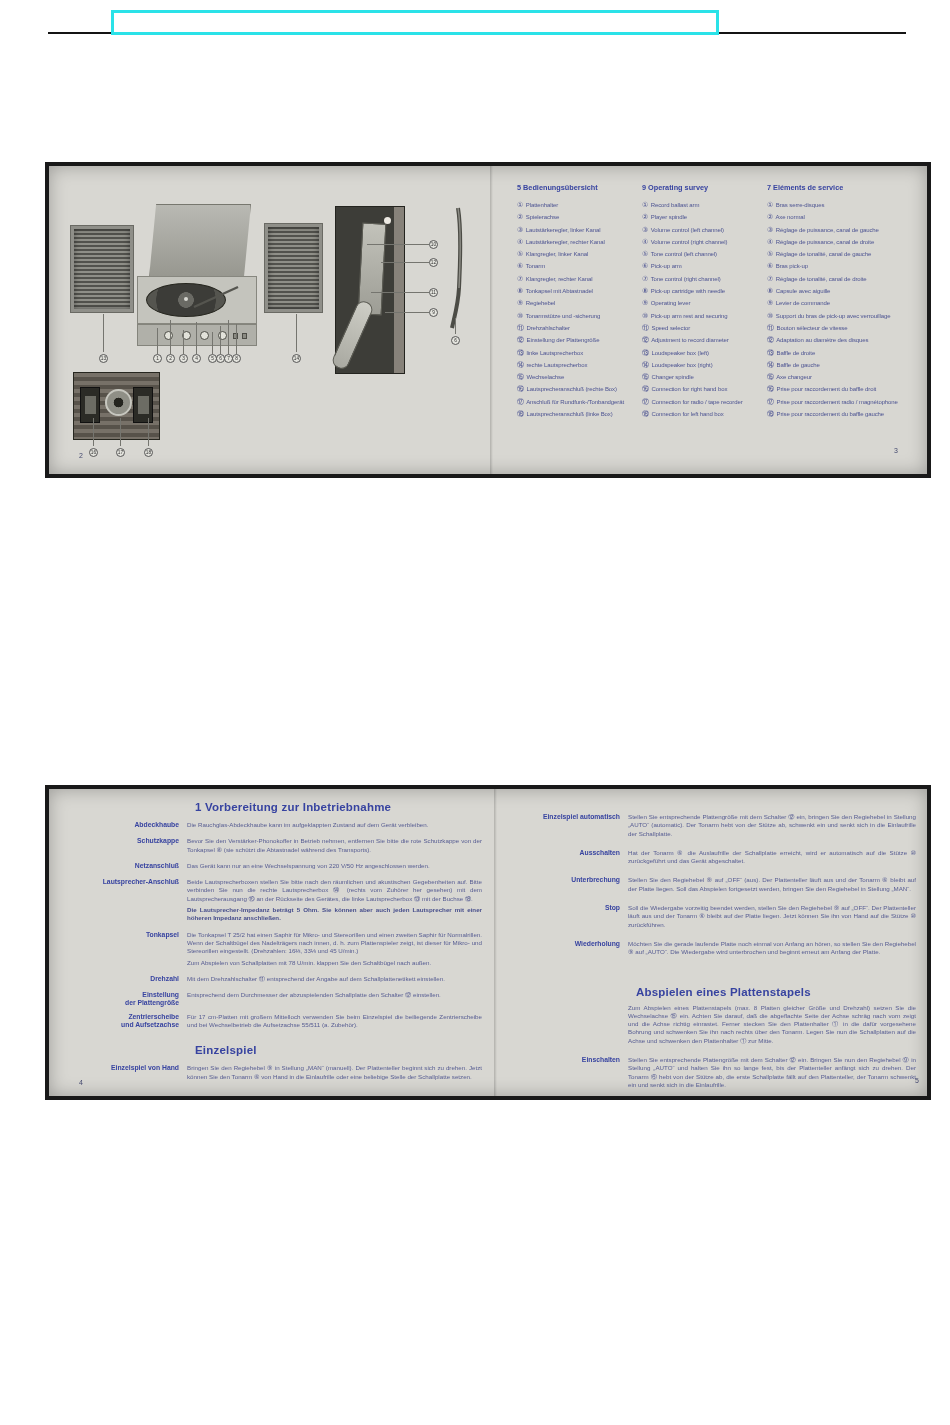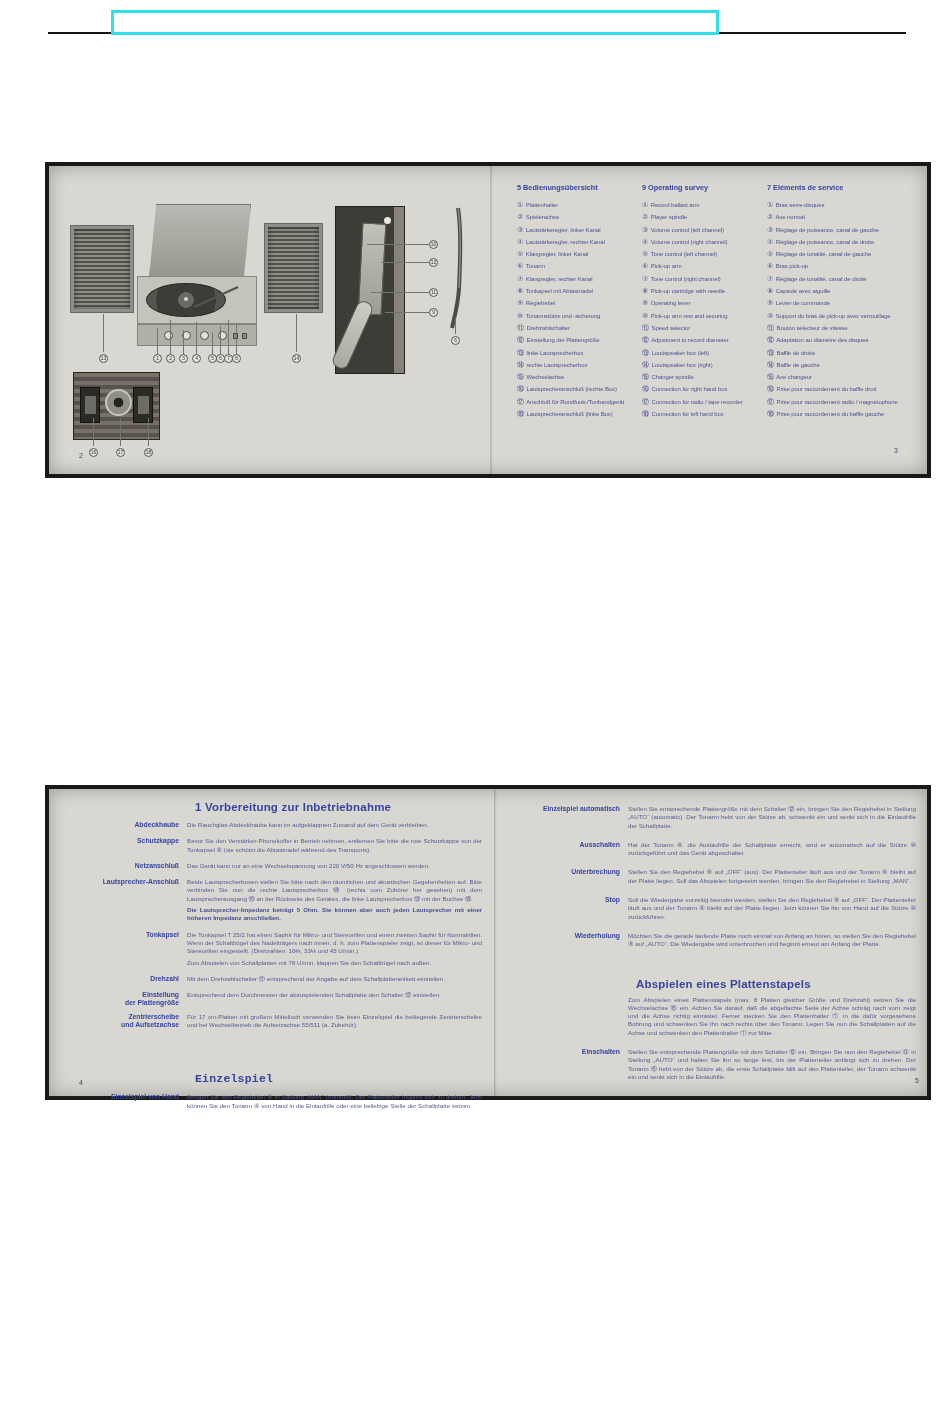--- a/index.html
+++ b/index.html
@@ -76,24 +76,24 @@
   .col0 { left:468px; width:122px; }
   .col1 { left:593px; width:122px; }
   .col2 { left:718px; width:160px; }
   .col-title { font-size:7.3px; font-weight:bold; color:#3743a0; margin-bottom:7px; white-space:nowrap; }
   .col-item { font-size:6px; color:#4d5492; line-height:11.3px; white-space:nowrap; letter-spacing:-0.1px; }
   .col-item .cn { font-size:7px; margin-right:1px; }
 
   
   .doc-block { position:absolute; }
   #p4block { left:28px; top:12px; width:405px; }
-  #p5block { left:455px; top:16px; width:412px; }
+  #p5block { left:455px; top:24px; width:412px; }
   .doc-h { font-size:11.5px; font-weight:bold; color:#3743a0; letter-spacing:0.2px; }
   #p4block > .doc-h { margin-left:118px; margin-bottom:8px; }
-  .doc-h.sub4 { margin-top:40px; margin-bottom:6px;font-family:Liberation Mono, monospace; }
+  .doc-h.sub4 { margin-top:12px; margin-bottom:6px; }
   #p5block .doc-h { margin-left:132px; margin-top:26px; margin-bottom:6px; }
   .row { display:flex; }
   #p4block .row { margin-bottom:5px; }
   #p5block .row { margin-bottom:8px; }
   .lbl { flex:none; text-align:right; font-weight:bold; color:#3743a0;
          font-size:6.8px; line-height:8.3px; white-space:pre-line; }
   #p4block .lbl { width:110px; padding-right:8px; }
   #p5block .lbl { width:124px; padding-right:8px; }
   .txt { flex:1; }
   .para { font-size:6.2px; line-height:8.3px; color:#565c92; text-align:justify; margin-bottom:3px; }

